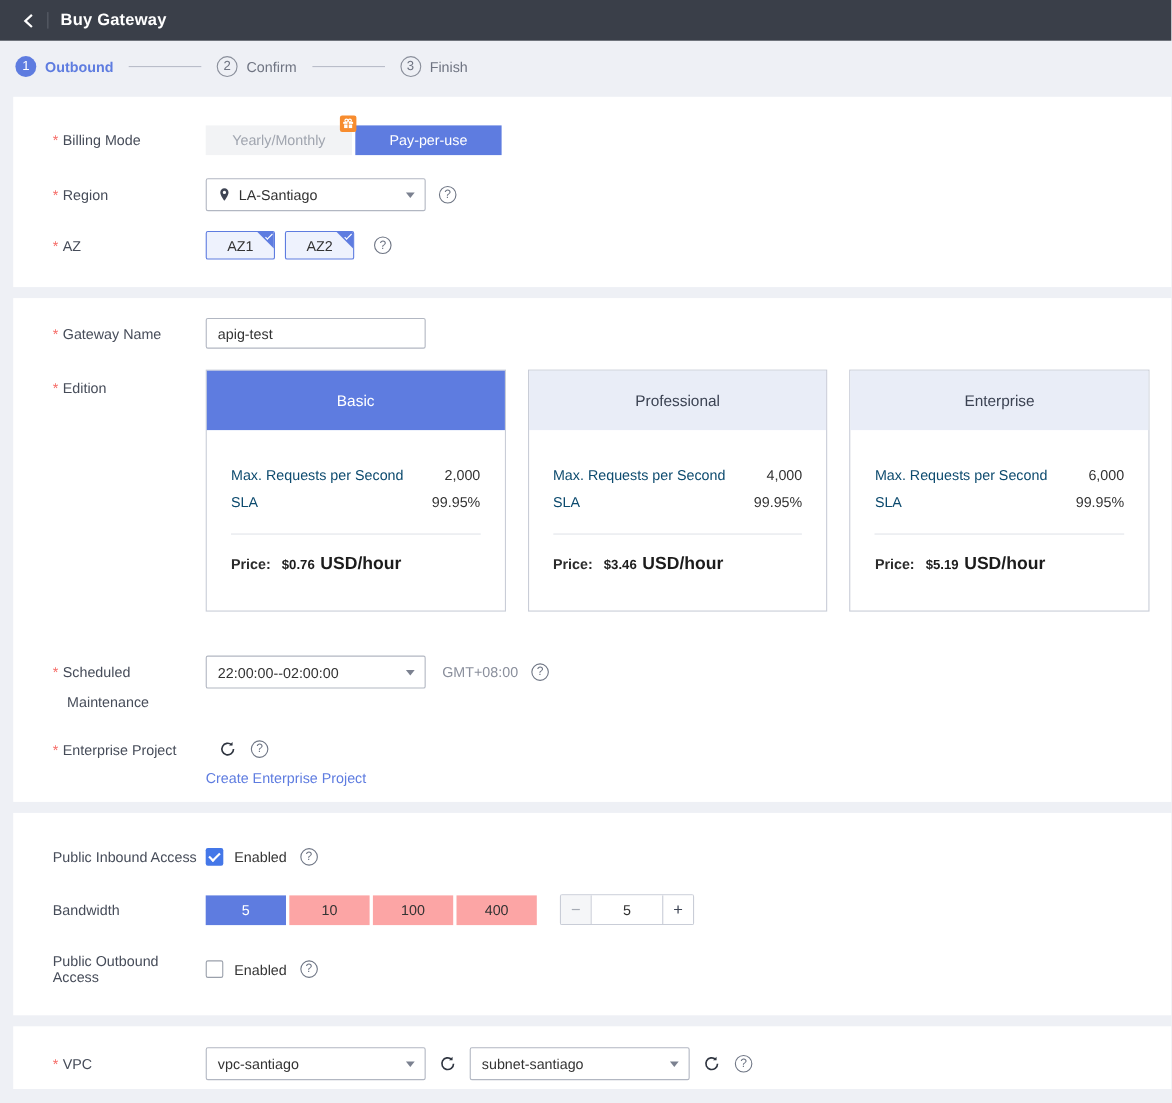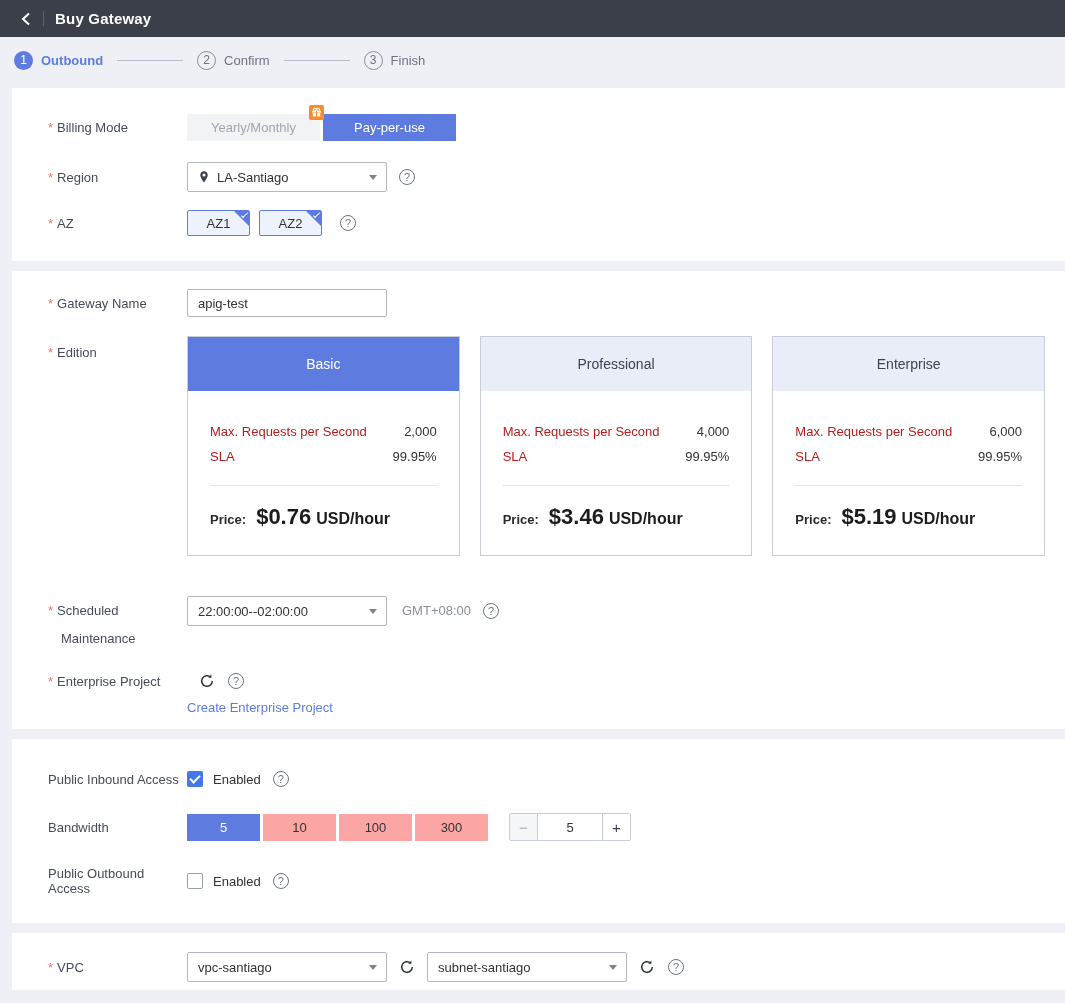--- a/index.html
+++ b/index.html
@@ -67,26 +67,26 @@
             border-left:1.5px solid #fff; border-bottom:1.5px solid #fff; transform:rotate(-45deg); }
 
   
   .ed-card { width:280px; height:220px; margin-right:20px; border:1px solid #c9cdd7; background:#fff; cursor:pointer; }
   .ed-head { height:54px; display:flex; align-items:center; justify-content:center; font-size:14px;
             color:#3c4353; background:#e9edf7; }
   .ed-card.selected .ed-head { background:#5e7ce0; color:#fff; }
   .ed-body { padding:0 22px; }
   .spec { display:flex; justify-content:space-between; margin-top:10px; }
   .spec.first { margin-top:33px; }
-  .spec .sl { color:#b91c1c; }
+  .spec .sl { color:#0c4a6e; }
   .spec .sv { color:#333; }
   .ed-div { border-top:1px solid #e1e4ea; margin-top:21px; }
   .price-row { margin-top:18px; display:flex; align-items:baseline; }
   .price-label { font-weight:bold; color:#2b2b2b; }
-  .price-val { font-size:22px; font-weight:bold; margin-left:10px; color:#1c1c1c; }
+  .price-val { font-size:12px; font-weight:bold; margin-left:10px; color:#1c1c1c; }
   .price-unit { font-size:16px; font-weight:bold; margin-left:5px; color:#1c1c1c; }
 
   .label-line1 { line-height:30px; }
   .label-line2 { margin-left:13px; line-height:26px; }
   .gmt { color:#8a8f9c; margin-left:15px; }
   .link { color:#5e7ce0; cursor:pointer; }
   .link-row { margin-left:175px; margin-top:10px; height:16px; }
 
   
   .checkbox { width:16px; height:16px; border-radius:2px; position:relative; cursor:pointer; flex-shrink:0; }
@@ -310,21 +310,21 @@
     <div class="checkbox checked"></div>
     <span class="cb-label">Enabled</span>
     <div class="help-icon">?</div>
   </div>
 
   <div class="frow" style="margin-top:26px;">
     <div class="flabel">Bandwidth</div>
     <div class="bw-opt selected">5</div>
     <div class="bw-opt">10</div>
     <div class="bw-opt">100</div>
-    <div class="bw-opt">300</div>
+    <div class="bw-opt">400</div>
     <div class="num-stepper">
       <div class="ns-btn ns-minus">−</div>
       <input class="ns-input" type="text" value="5" style="">
       <div class="ns-btn ns-plus">+</div>
     </div>
   </div>
 
   <div class="frow" style="margin-top:25px;">
     <div class="flabel">Public Outbound Access</div>
     <div class="checkbox unchecked"></div>

